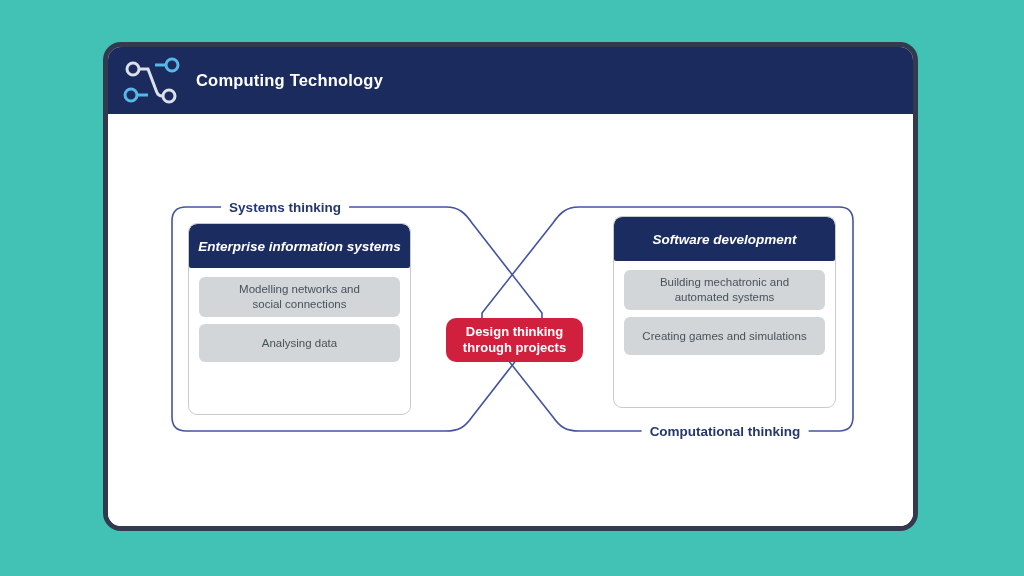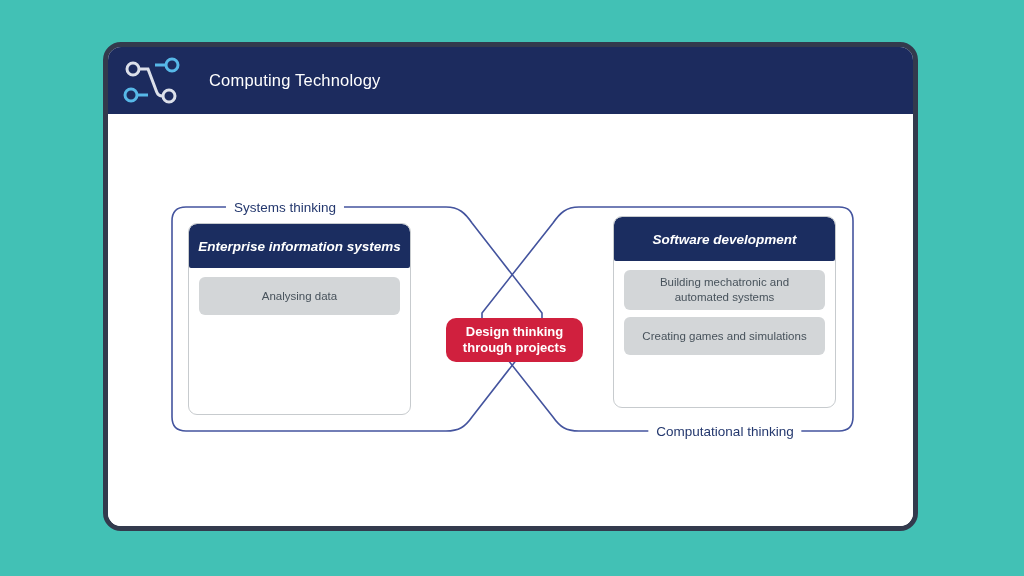--- a/index.html
+++ b/index.html
@@ -12,29 +12,29 @@
   .card{
     position:absolute;left:103px;top:42px;width:815px;height:489px;
     box-sizing:border-box;border:5px solid #333a4d;border-radius:18px;
     background:#ffffff;overflow:hidden;
   }
   .header{
     height:67px;background:#1c2b5e;display:flex;align-items:center;
     padding:0 0 0 10px;
   }
   .logo{flex:0 0 auto;display:block;}
-  .titleblock{margin-left:29px;color:#ffffff;font-weight:normal;
+  .titleblock{margin-left:16px;color:#ffffff;font-weight:bold;
     font-size:16.5px;line-height:23px;letter-spacing:.2px;}
   .cardbody{position:relative;width:805px;height:412px;background:#ffffff;}
   .links{position:absolute;left:0;top:0;z-index:0;}
   .links path{fill:none;stroke:#44549e;stroke-width:1.6;}
   .group-label{
     position:absolute;transform:translate(-50%,-50%);
     background:#ffffff;padding:0 8px;white-space:nowrap;
-    color:#24386e;font-weight:normal;font-size:13.5px;z-index:2;
+    color:#24386e;font-weight:bold;font-size:13.5px;z-index:2;
   }
   .inner-card{
     position:absolute;width:223px;height:192px;box-sizing:border-box;
     background:#ffffff;border:1px solid #c7cbce;border-radius:9px;
     z-index:1;overflow:hidden;
   }
   .card-head{
     height:44px;background:#1b2d60;color:#ffffff;font-weight:bold;
     font-size:13.5px;display:flex;align-items:center;justify-content:center;
     text-align:center;border-radius:8px 8px 2px 2px;font-style:italic;
@@ -82,20 +82,22 @@
         <path d="M 731 93 H 471 C 458 93 452 99 445 109 L 374 199 L 374 213 L 445 303 C 452 313 458 317 471 317 H 731 Q 745 317 745 303 V 107 Q 745 93 731 93 Z"></path>
       </svg>
 
       <div class="group-label" style="left:177px;top:93px">Systems thinking</div>
 
       <div class="group-label" style="left:617px;top:317px">Computational thinking</div>
 
       <div class="inner-card" style="left:80px;top:109px">
         <div class="card-head">Enterprise information systems</div>
         <div class="card-items">
+          <div class="item tall">Modelling networks and
+social connections</div>
           <div class="item">Analysing data</div>
         </div>
       </div>
 
       <div class="inner-card" style="left:505px;top:102px">
         <div class="card-head">Software development</div>
         <div class="card-items">
           <div class="item tall">Building mechatronic and
 automated systems</div>
           <div class="item">Creating games and simulations</div>

